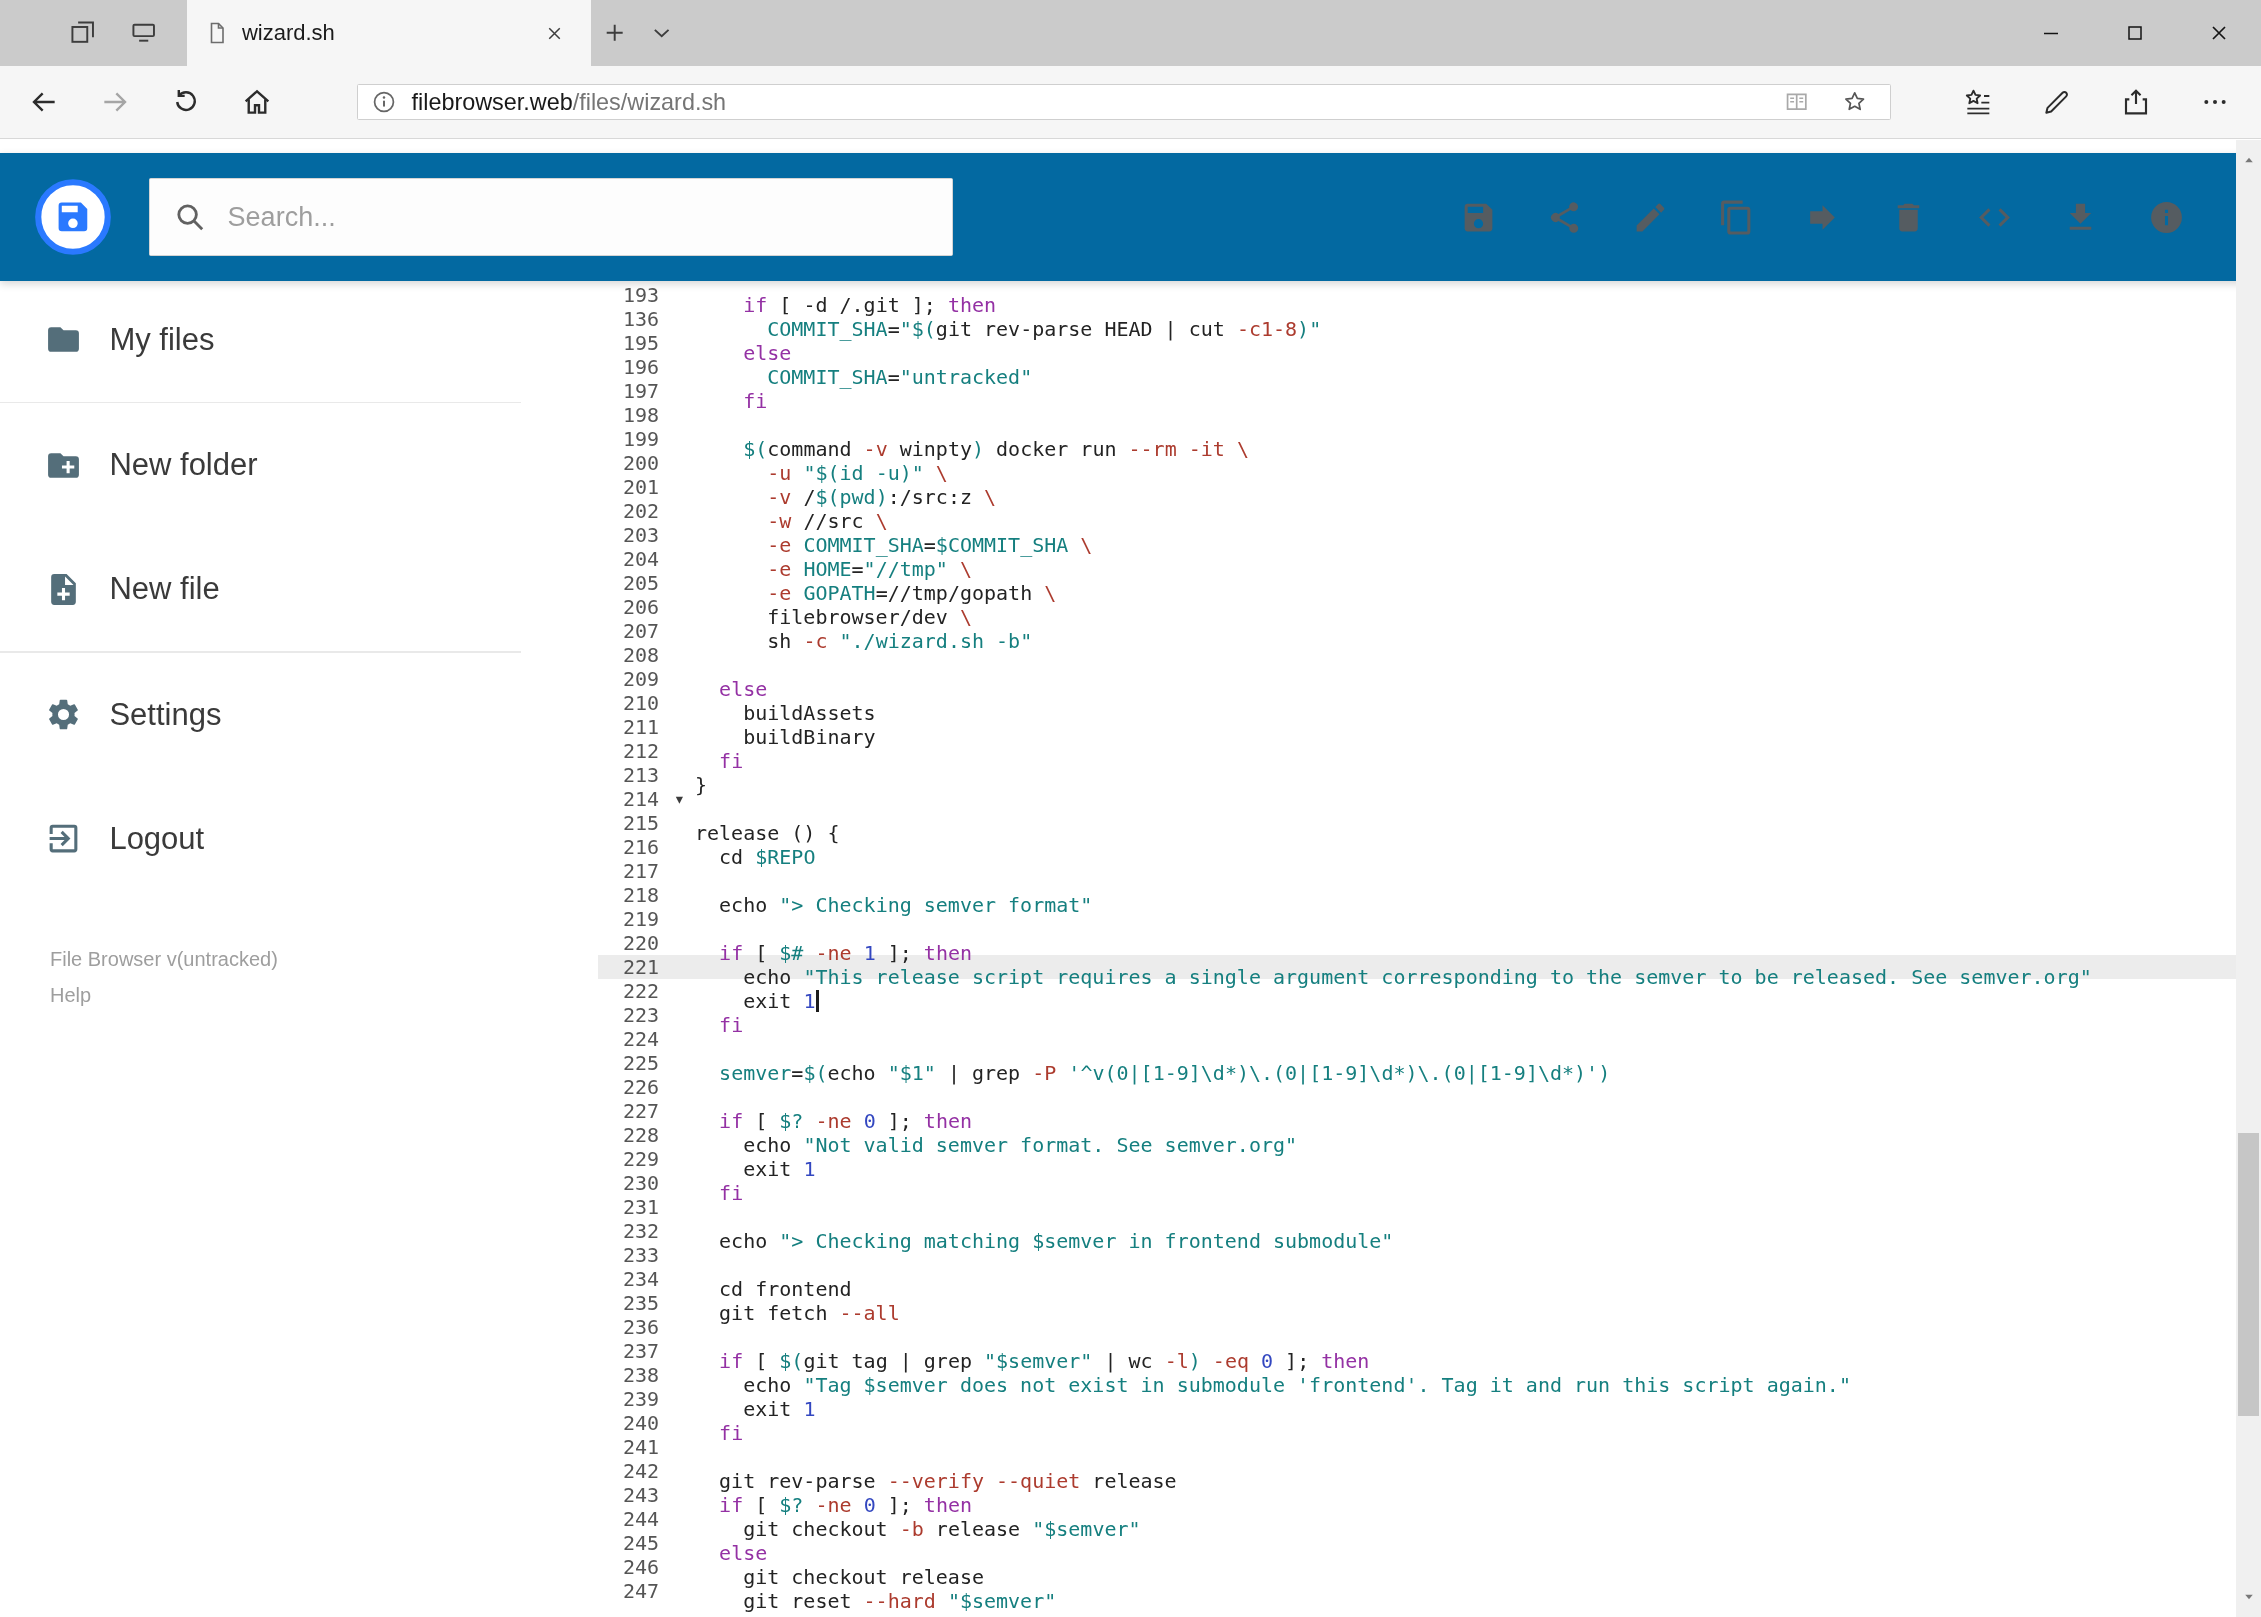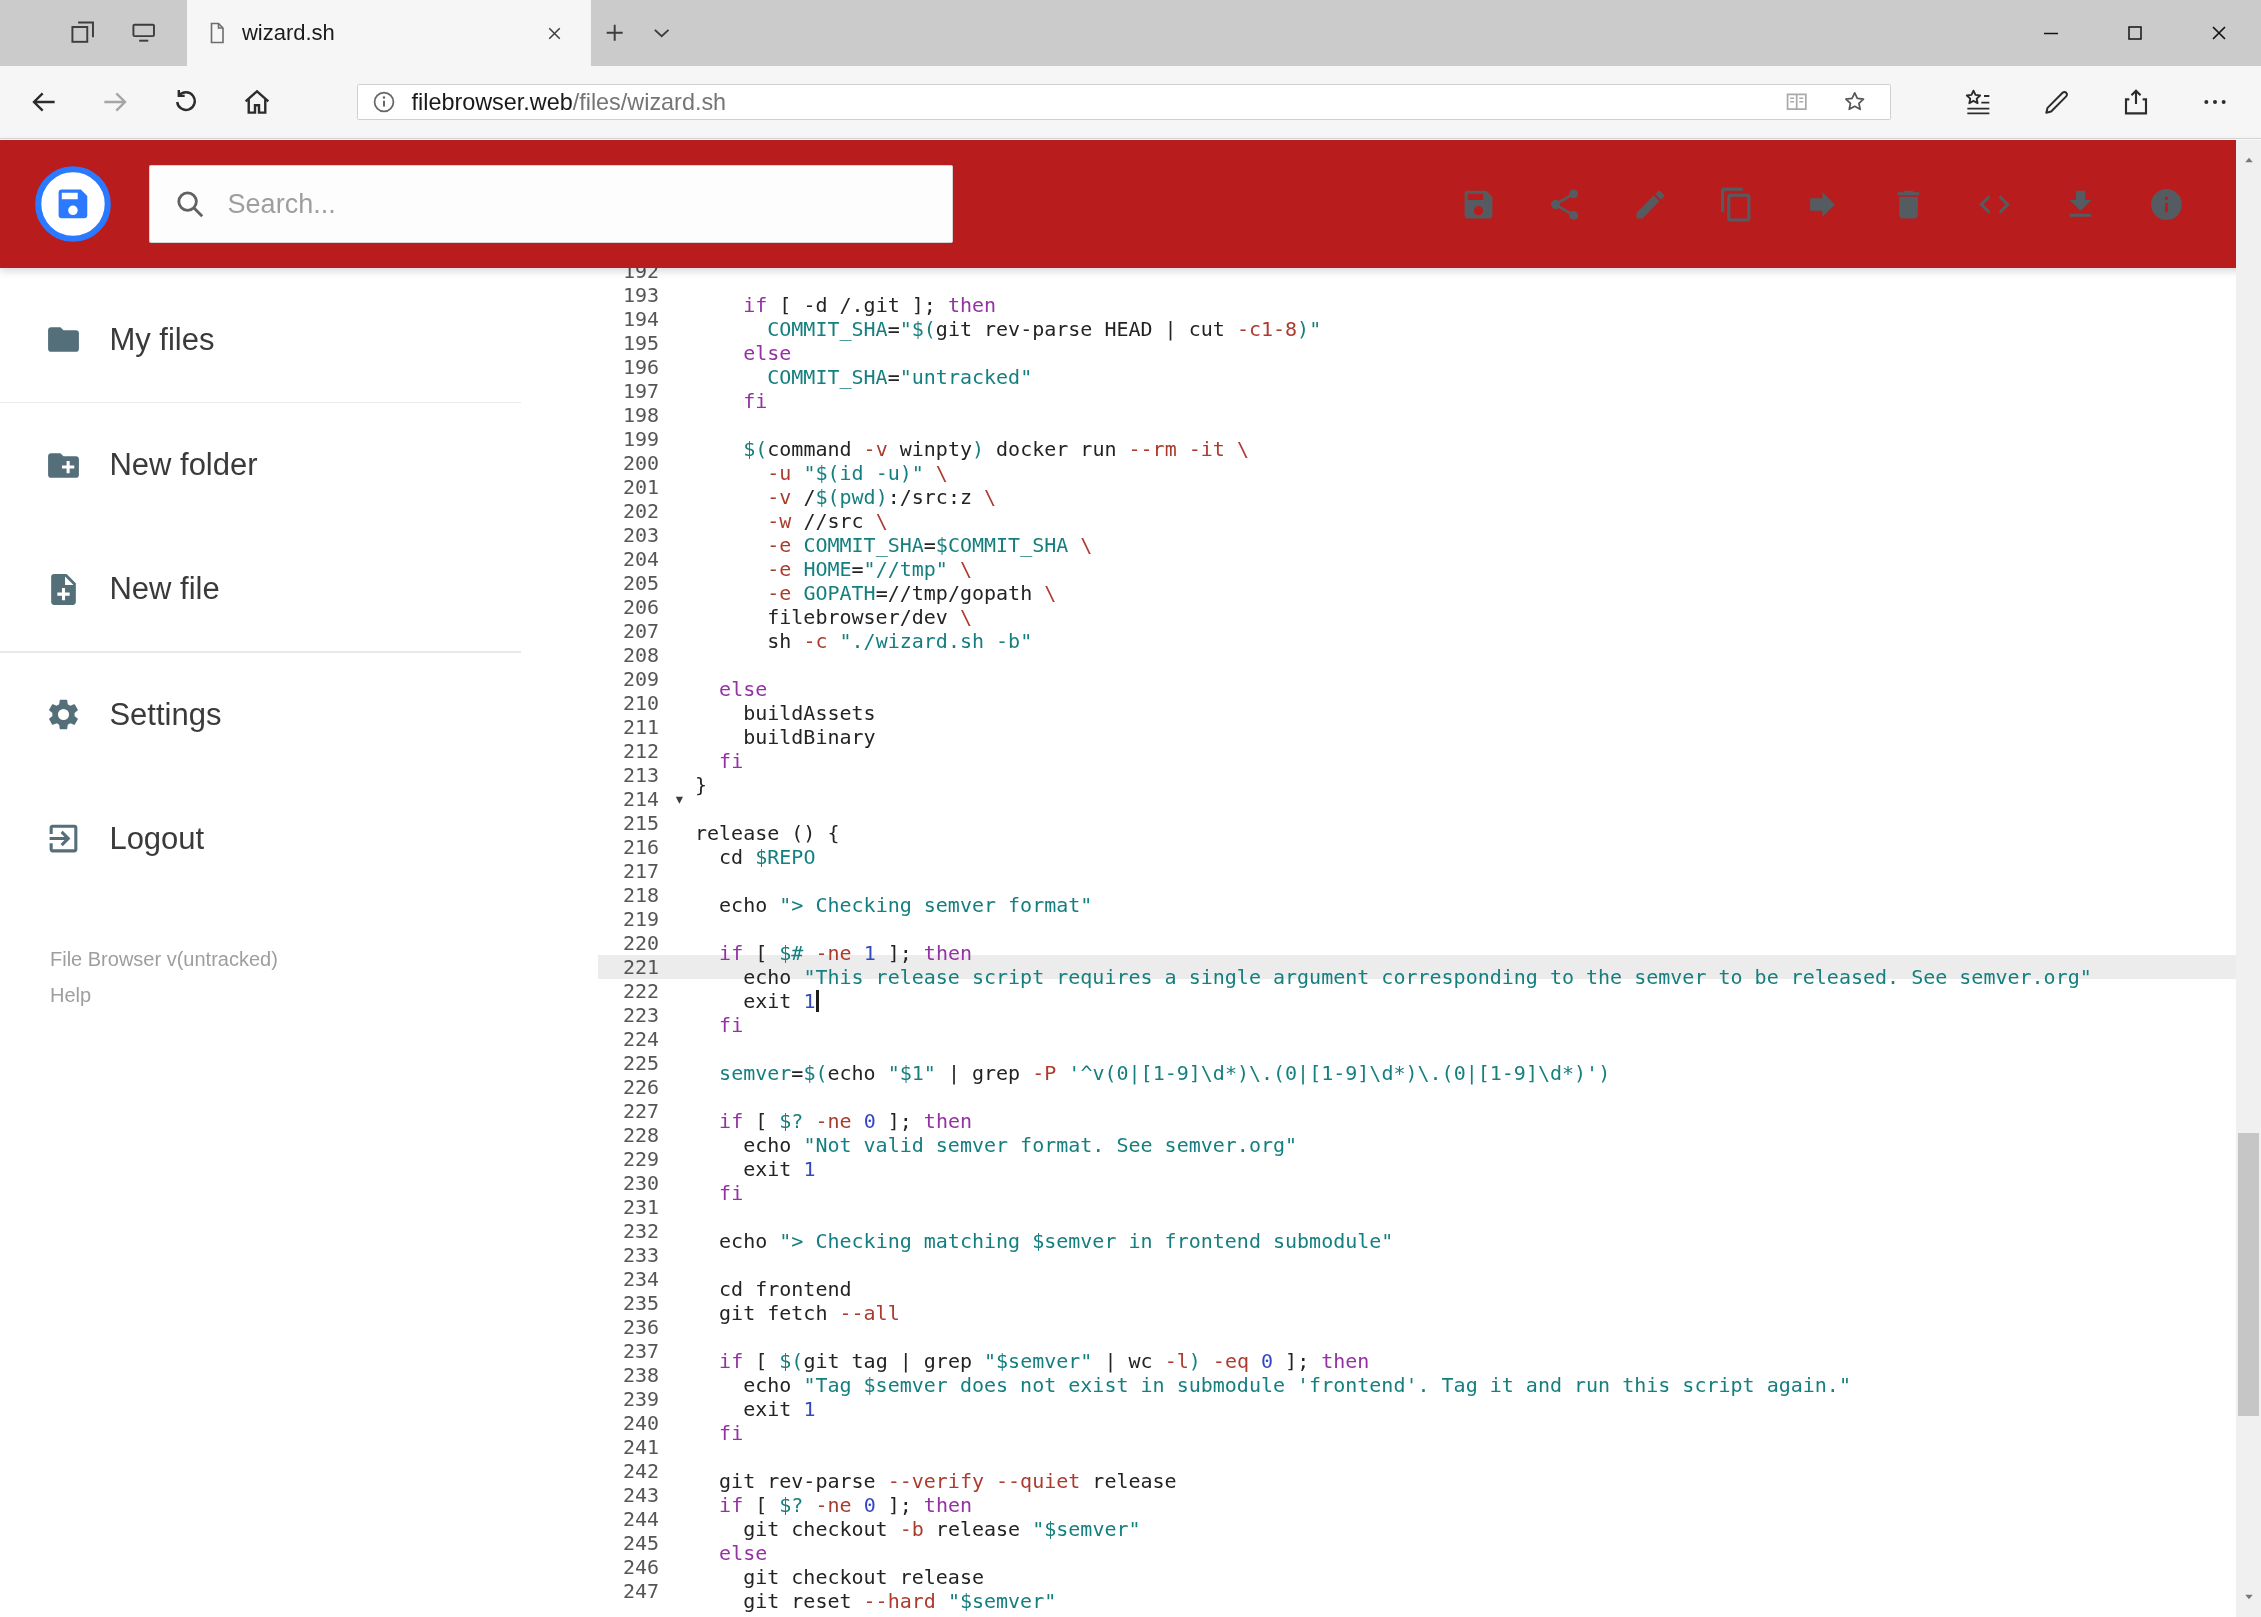--- a/index.html
+++ b/index.html
@@ -36,21 +36,21 @@
   .addr-path { color:#757575; }
   .addr-spacer { flex:1; }
   .addr-right { display:flex; }
   .addr-btn { width:58px; height:45px; display:flex; align-items:center; justify-content:center; color:#555; }
   .addr-btn svg { width:27.4px; height:27.4px; }
   .addr-btn.dim { color:#a9a9a9; }
   .nav-right { display:flex; margin-left:47px; }
   .nav-right .nav-btn { width:79px; }
 
   
-  .appheader { position:absolute; top:140px; left:0; right:0; height:128px; background:#b91c1c; box-shadow:0 3.2px 8px rgba(0,0,0,.16); display:flex; align-items:center; z-index:5; }
+  .appheader { position:absolute; top:153px; left:0; right:0; height:128px; background:#0369a1; box-shadow:0 3.2px 8px rgba(0,0,0,.16); display:flex; align-items:center; z-index:5; }
   .logo { width:78px; height:78px; margin-left:34px; display:flex; }
   .logo svg { width:78px; height:78px; }
   .searchbox { margin-left:37px; width:804px; height:78px; border:0.8px solid #d4d4d4; border-radius:1.6px; background:#fdfdfd; display:flex; align-items:center; padding:0 22.6px; gap:21px; }
   .searchbox .sicon { display:flex; }
   .searchbox .sicon svg { width:34px; height:34px; color:#616161; }
   .search-input { flex:1; border:none; outline:none; background:transparent; font-family:inherit; font-size:27px; color:#333; }
   .search-input::placeholder { color:#9e9e9e; }
   .toolbar { margin-left:auto; margin-right:52px; display:flex; }
   .tool-btn { width:86px; height:86px; display:flex; align-items:center; justify-content:center; color:#555c61; }
   .tool-btn svg { width:37px; height:37px; }
@@ -338,21 +338,21 @@
   <div class="code-rows" id="code-lines">
       <div class="code-row">
         <span class="ln">192</span>
         <span class="code"><span class="tk-p">    </span><span class="tk-k">if</span><span class="tk-p"> [ -d /.git ]; </span><span class="tk-k">then</span></span>
       </div>
       <div class="code-row">
         <span class="ln">193</span>
         <span class="code"><span class="tk-p">      </span><span class="tk-s">COMMIT_SHA</span><span class="tk-p">=</span><span class="tk-s">"$(</span><span class="tk-p">git rev-parse HEAD | cut </span><span class="tk-f">-c1-8</span><span class="tk-s">)"</span></span>
       </div>
       <div class="code-row">
-        <span class="ln">194</span>
+        <span class="ln">136</span>
         <span class="code"><span class="tk-p">    </span><span class="tk-k">else</span></span>
       </div>
       <div class="code-row">
         <span class="ln">195</span>
         <span class="code"><span class="tk-p">      </span><span class="tk-s">COMMIT_SHA</span><span class="tk-p">=</span><span class="tk-s">"untracked"</span></span>
       </div>
       <div class="code-row">
         <span class="ln">196</span>
         <span class="code"><span class="tk-p">    </span><span class="tk-k">fi</span></span>
       </div>

